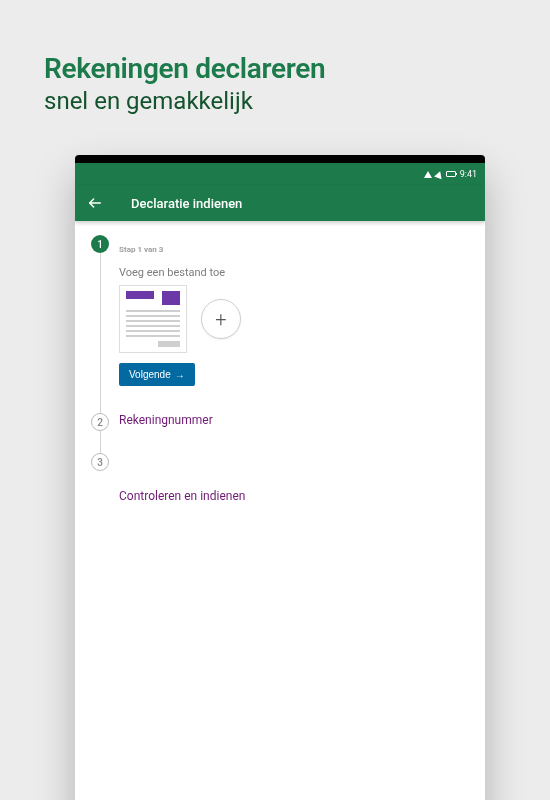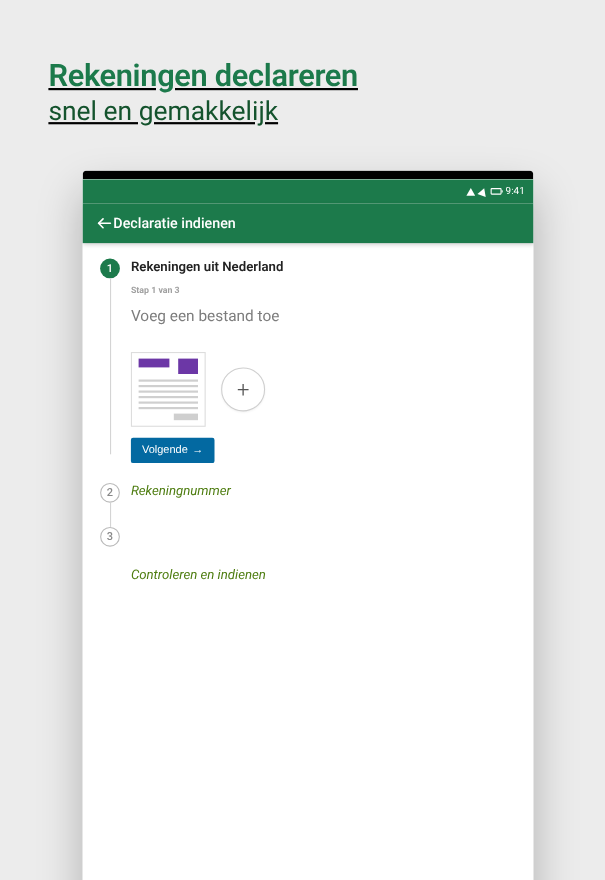--- a/index.html
+++ b/index.html
@@ -8,21 +8,20 @@
     background: #ececec;
     font-family: -apple-system, BlinkMacSystemFont, "Segoe UI", Roboto, Arial, sans-serif;
     position: relative;
     overflow: hidden;
   }
 
   .promo {
     position: absolute;
     top: 52px;
     left: 44px;
-    text-decoration: underline;
   }
   .promo-title {
     color: #1c7a4b;
     font-size: 28px;
     font-weight: 600;
     letter-spacing: -0.3px;
   }
   .promo-sub {
     color: #14532d;
     font-size: 24px;
@@ -60,21 +59,21 @@
   .tri2 { width:0;height:0;border-left:4px solid transparent;border-right:4px solid transparent;border-bottom:7px solid #fff; transform:rotate(20deg); }
   .batt { width:10px;height:6px;border:1px solid #fff;border-radius:1px;position:relative; }
   .batt::after { content:"";position:absolute;right:-2px;top:1px;width:1px;height:2px;background:#fff; }
 
   .app-bar {
     height: 36px;
     background: #1c7a4b;
     display: flex;
     align-items: center;
     padding: 0 12px;
-    gap: 0;
+    gap: 28px;
     color: #fff;
     box-shadow: 0 2px 4px rgba(0,0,0,0.2);
     position: relative;
     z-index: 2;
   }
   .back-icon svg { display:block; }
   .app-bar-title { font-size: 13px; font-weight:500; }
 
   .content {
     padding: 14px 16px;
@@ -86,24 +85,24 @@
   .badge {
     width:18px; height:18px; border-radius:50%;
     display:flex; align-items:center; justify-content:center;
     font-size:10px; font-weight:500; color:#fff; background:#1c7a4b;
     flex-shrink:0;
   }
   .badge.inactive { background:#fff; color:#888; border:1px solid #bbb; }
   .vline { width:1px; background:#d4d4d4; flex:1 1 auto; }
   .step-body { flex:1; padding-bottom:18px; }
   .step-title { font-size:12px; color:#222; font-weight:600; }
-  .step-title.inactive { color:#4d7c0f; font-weight:400;font-style:italic; }
+  .step-title.inactive { color:#701a75; font-weight:400; }
   .step-sub { font-size:8px; color:#a0a0a0; margin-top:10px;font-weight:bold; }
 
-  .section-label { font-size:14px; color:#7d7d7d; margin-top:12px; margin-bottom:24px; }
+  .section-label { font-size:11px; color:#7d7d7d; margin-top:12px; margin-bottom:6px; }
 
   .attach-row { display:flex; align-items:center; gap:14px; }
   .thumb {
     width:68px; height:68px; border:1px solid #ddd; background:#fff; position:relative; padding:4px;
   }
   .thumb-bar1 { position:absolute; top:5px; left:6px; width:28px; height:8px; background:#6c37a6; }
   .thumb-bar2 { position:absolute; top:5px; right:6px; width:18px; height:14px; background:#6c37a6; }
   .thumb-lines { position:absolute; top:24px; left:6px; right:6px; }
   .tline { height:2px; background:#cfcfcf; margin-bottom:3px; }
   .thumb-foot { position:absolute; bottom:5px; right:6px; width:22px; height:6px; background:#cfcfcf; }
@@ -175,21 +174,20 @@
 
   <div class="content">
     <div class="steps">
 
       <div class="step">
         <div class="step-col">
           <div class="badge">1</div>
           <div class="vline" style="height:160px;"></div>
         </div>
         <div class="step-body">
-          <div class="step-title">Rekeningen uit Nederland</div>
           <div class="step-sub">Stap 1 van 3</div>
 
           <div class="section-label">Voeg een bestand toe</div>
 
           <div class="attach-row">
             <div class="thumb">
               <div class="thumb-bar1"></div>
               <div class="thumb-bar2"></div>
               <div class="thumb-lines">
                 <div class="tline"></div>

